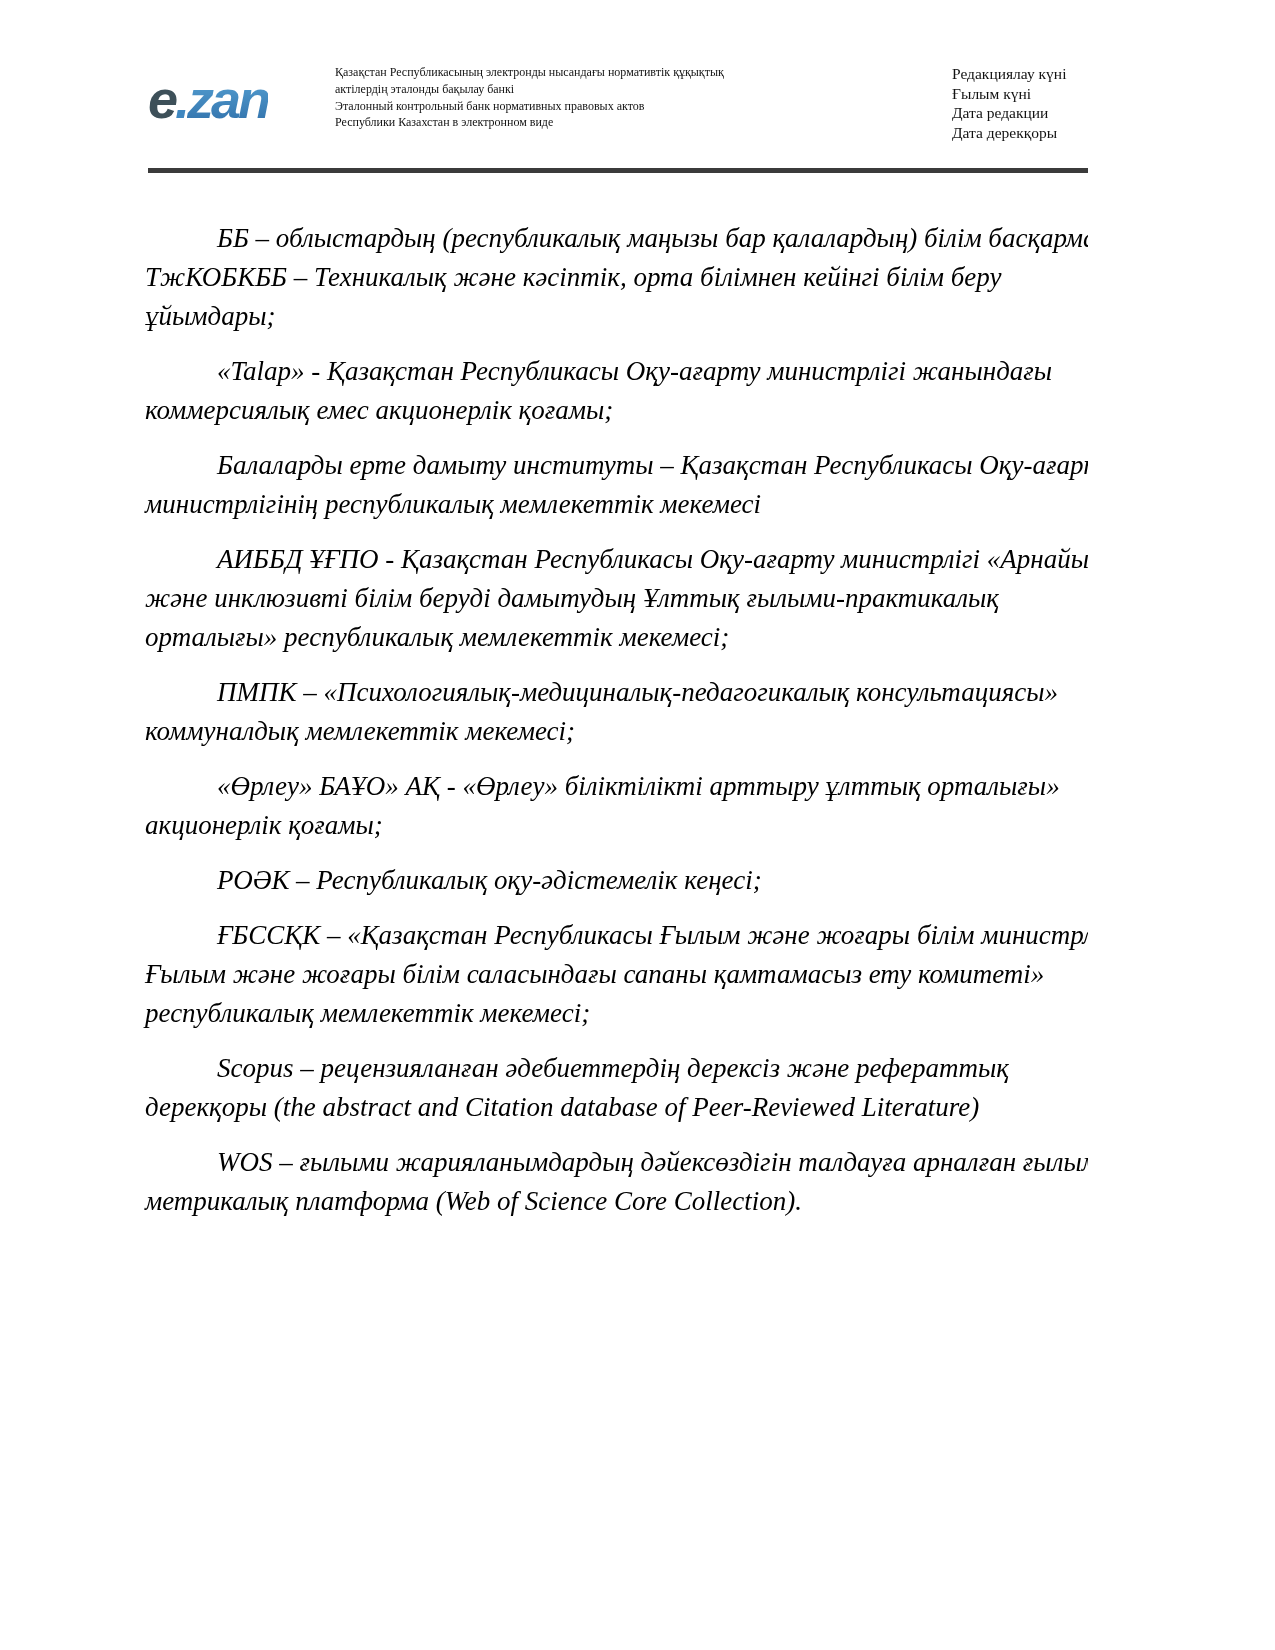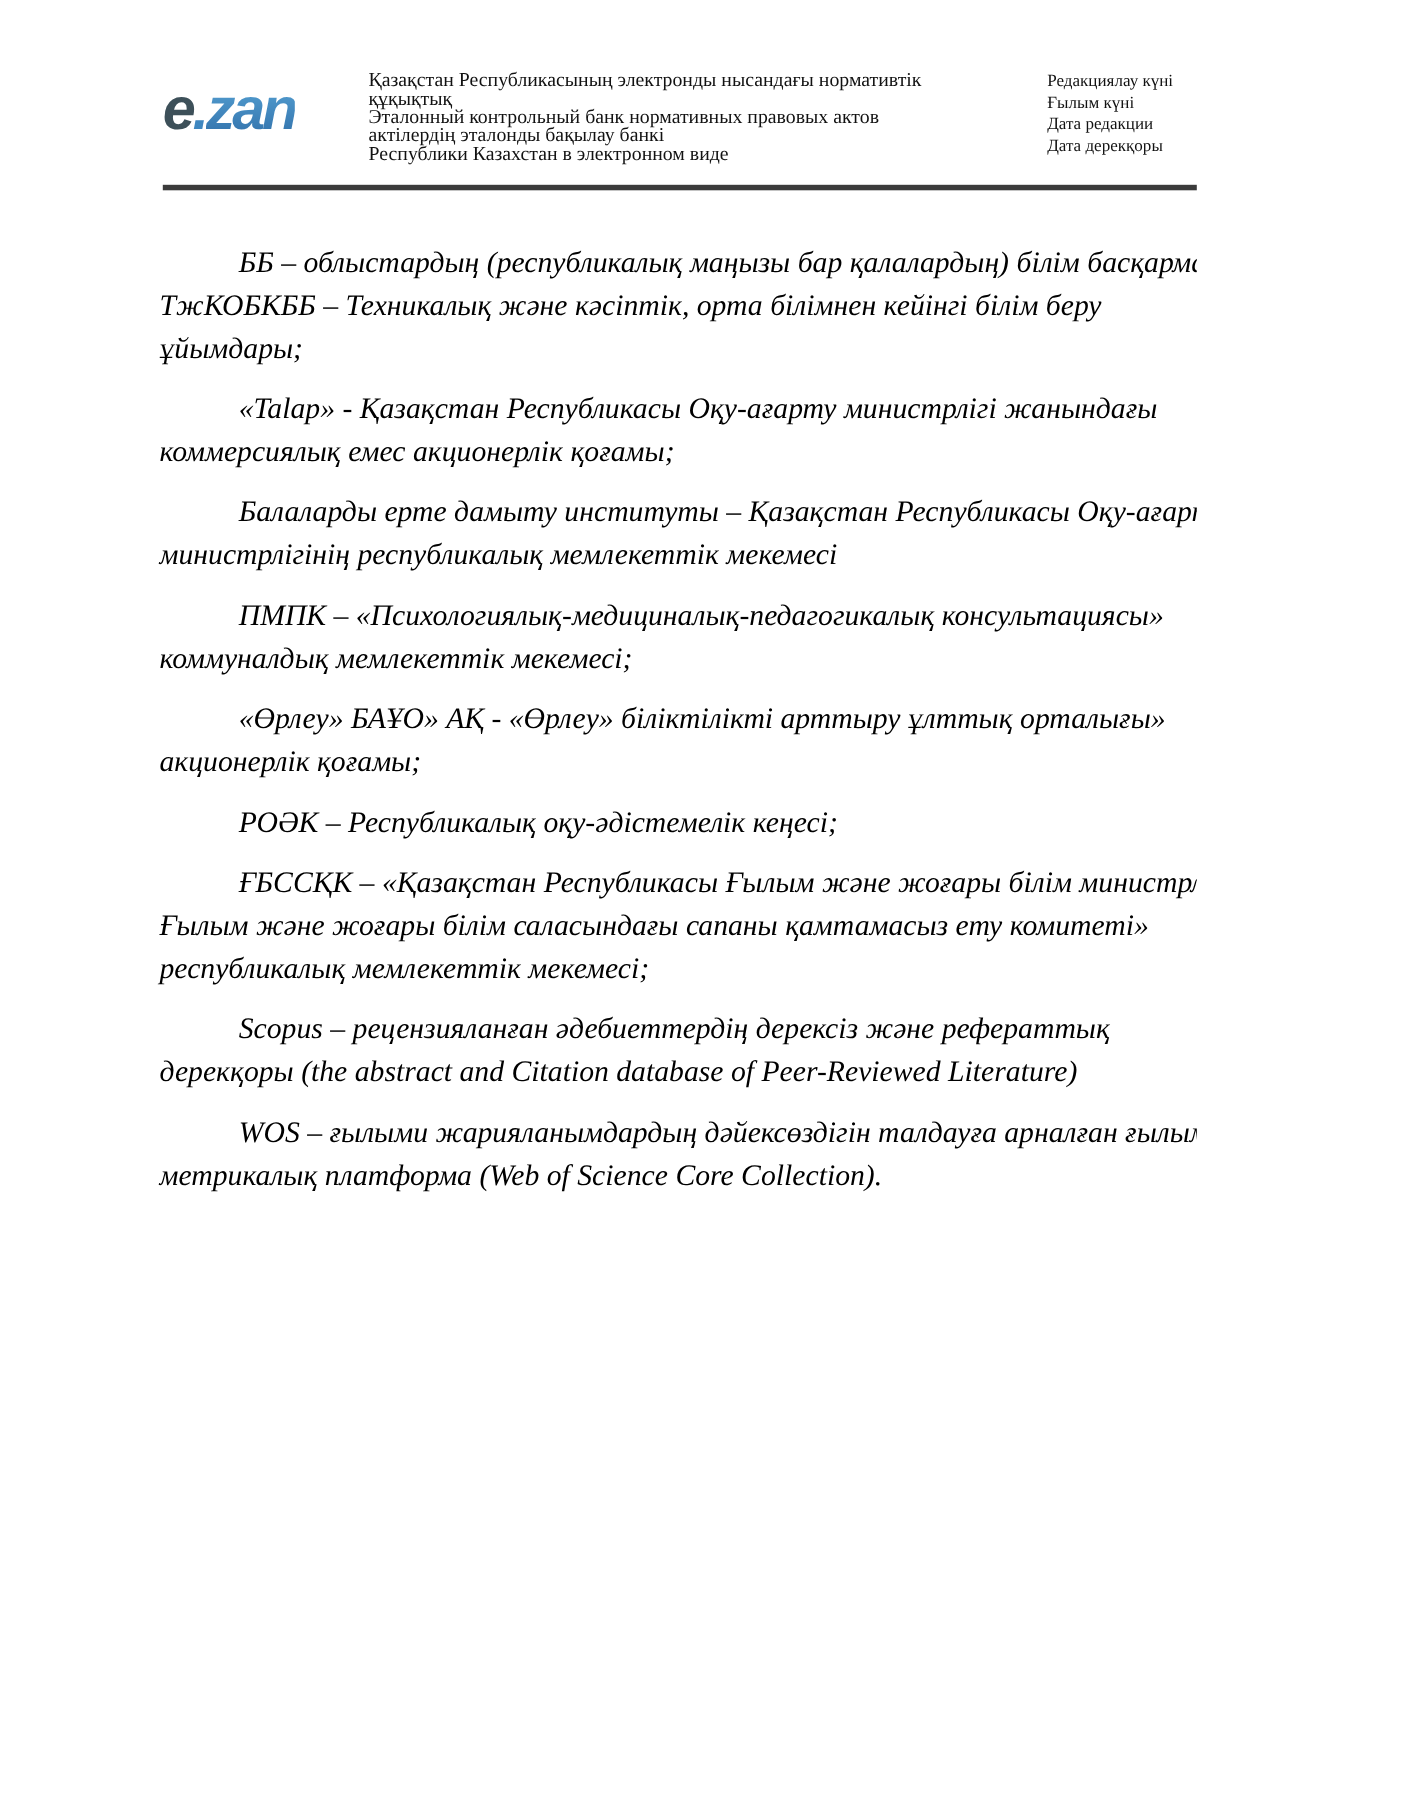--- a/index.html
+++ b/index.html
@@ -34,21 +34,21 @@
     -webkit-background-clip: text;
     background-clip: text;
     -webkit-text-fill-color: transparent;
   }
 
   .header-title {
     position: absolute;
     left: 335px;
     top: 64px;
     width: 575px;
-    font-size: 18px;
+    font-size: 12px;
     line-height: 16.8px;
     color: #121212;
   }
 
   .dates {
     position: absolute;
     left: 937px;
     top: 64px;
     font-size: 15.5px;
     line-height: 19.6px;
@@ -115,22 +115,22 @@
 <body>
 
 <div class="page">
 
   <div class="logo">
     <span class="logo-e">e</span><span class="logo-dot">.</span><span class="logo-zan">zan</span>
   </div>
 
   <div class="header-title">
     <div>Қазақстан Республикасының электронды нысандағы нормативтік құқықтық</div>
+    <div>актілердің эталонды бақылау банкі</div>
     <div>Эталонный контрольный банк нормативных правовых актов</div>
-    <div>актілердің эталонды бақылау банкі</div>
     <div>Республики Казахстан в электронном виде</div>
   </div>
 
   <div class="dates">
     <div class="date-row">
       <span class="date-label">Редакциялау күні</span>
       <span class="date-value">25.02.2025</span>
     </div>
     <div class="date-row">
       <span class="date-label">Ғылым күні</span>
@@ -145,20 +145,21 @@
       <span class="date-value">28.02.2025</span>
     </div>
   </div>
 
   <div class="divider"></div>
 
   <div class="content">
     <p>ББ – облыстардың (республикалық маңызы бар қалалардың) білім басқармасы; ТжКОБКББ – Техникалық және кәсіптік, орта білімнен кейінгі білім беру ұйымдары;</p>
     <p>«Talap» - Қазақстан Республикасы Оқу-ағарту министрлігі жанындағы коммерсиялық емес акционерлік қоғамы;</p>
     <p>Балаларды ерте дамыту институты – Қазақстан Республикасы Оқу-ағарту министрлігінің республикалық мемлекеттік мекемесі</p>
+    <p>АИББД ҰҒПО - Қазақстан Республикасы Оқу-ағарту министрлігі «Арнайы және инклюзивті білім беруді дамытудың Ұлттық ғылыми-практикалық орталығы» республикалық мемлекеттік мекемесі;</p>
     <p>ПМПК – «Психологиялық-медициналық-педагогикалық консультациясы» коммуналдық мемлекеттік мекемесі;</p>
     <p>«Өрлеу» БАҰО» АҚ - «Өрлеу» біліктілікті арттыру ұлттық орталығы» акционерлік қоғамы;</p>
     <p>РОӘК – Республикалық оқу-әдістемелік кеңесі;</p>
     <p>ҒБССҚК – «Қазақстан Республикасы Ғылым және жоғары білім министрлігі Ғылым және жоғары білім саласындағы сапаны қамтамасыз ету комитеті» республикалық мемлекеттік мекемесі;</p>
     <p>Scopus – рецензияланған әдебиеттердің дерексіз және рефераттық дерекқоры (the abstract and Citation database of Peer-Reviewed Literature)</p>
     <p>WOS – ғылыми жарияланымдардың дәйексөздігін талдауға арналған ғылыми метрикалық платформа (Web of Science Core Collection).</p>
   </div>
 
   <div class="footer">
     <span>

